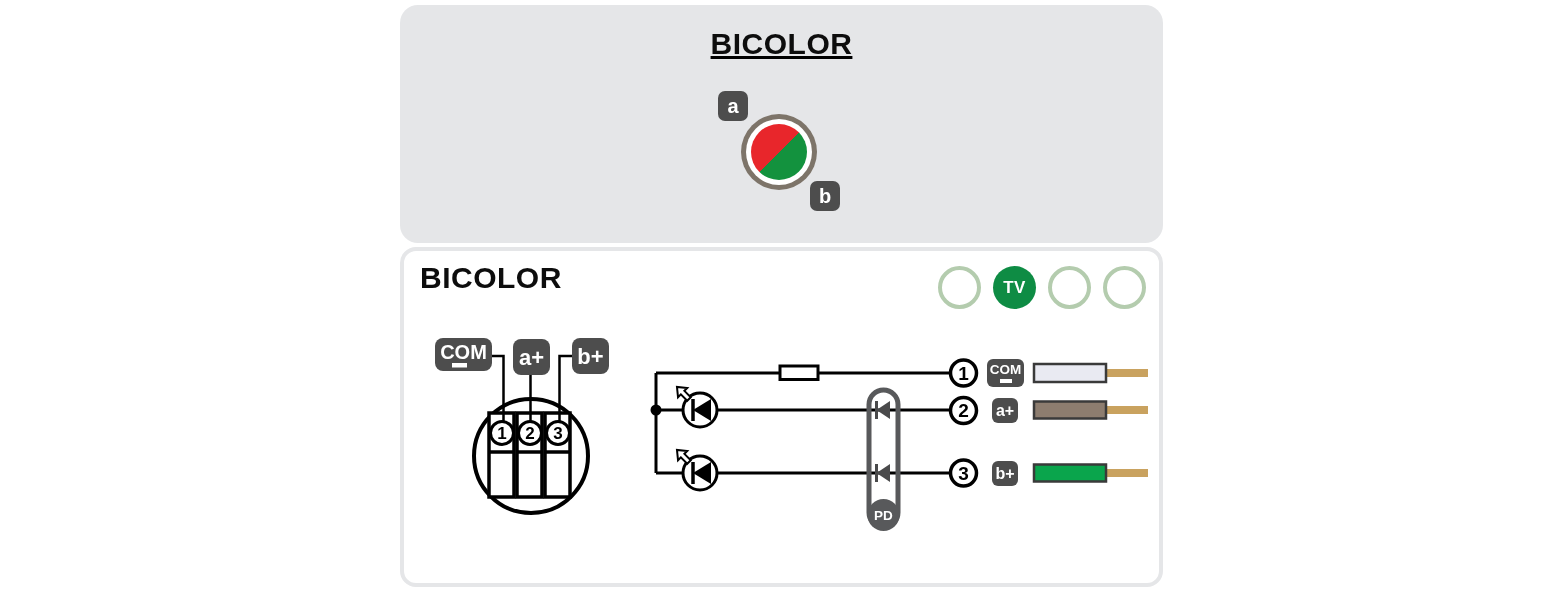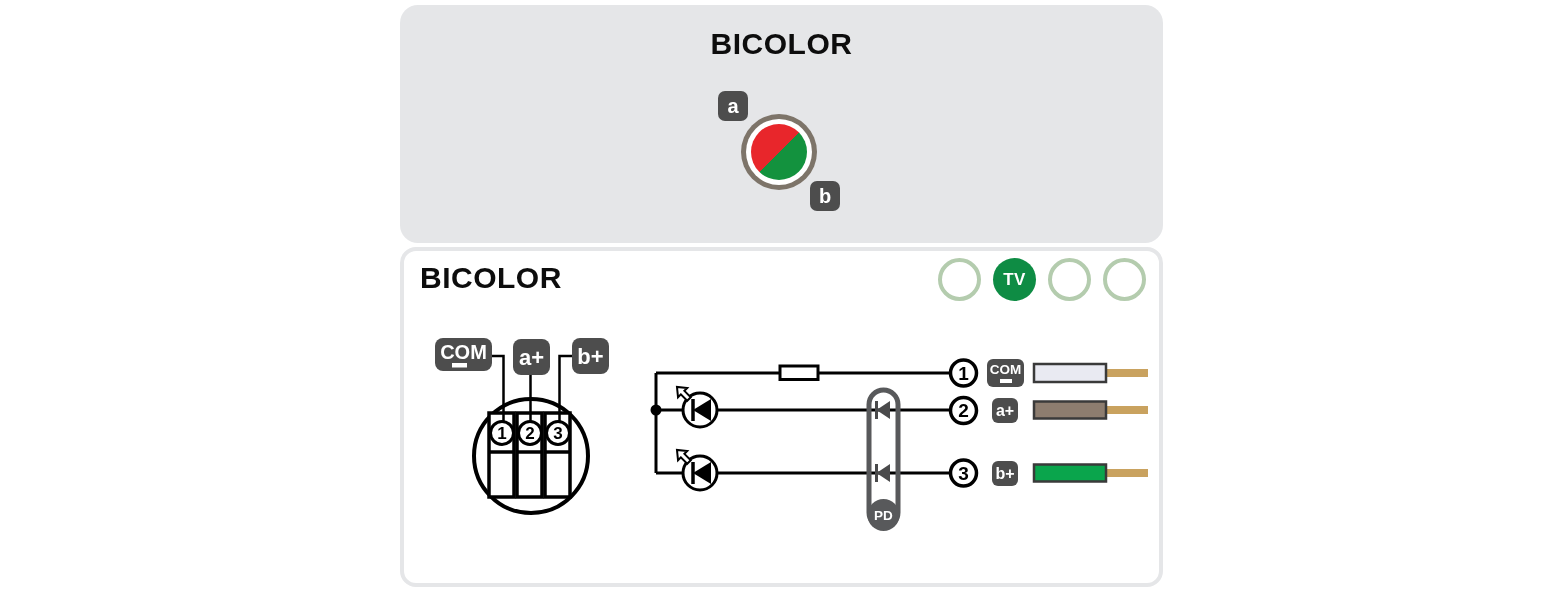--- a/index.html
+++ b/index.html
@@ -1,21 +1,21 @@
 <!DOCTYPE html>
 <html><head>
 <meta charset="utf-8">
 <style>
   * { box-sizing: border-box; }
   html,body { margin:0; padding:0; }
   body {
     width:1559px; height:595px; background:#ffffff; position:relative;
     font-family:"Liberation Sans", sans-serif; overflow:hidden;
   }
-  .card { position:absolute; left:400px; top:5px; width:763px; }
+  .card { position:absolute; left:400px; top:5px; width:763px;text-decoration:underline; }
 
   
   .top-panel {
     position:relative; width:763px; height:238px;
     background:#e5e6e8; border-radius:18px;
   }
   .top-title {
     text-align:center; padding-top:22px;
     font-size:30px; font-weight:700; letter-spacing:0.5px; color:#0d0d0d;
   }
@@ -39,21 +39,21 @@
 
   
   .bottom-panel {
     position:relative; margin-top:4px; width:763px; height:340px;
     background:#ffffff; border:4px solid #e5e6e8; border-radius:16px;
   }
   .bp-heading {
     position:absolute; left:16px; top:10px; line-height:1.1;
     font-size:30px; font-weight:700; letter-spacing:0.5px; color:#0d0d0d;
   }
-  .indicators { position:absolute; right:13px; top:7px; display:flex; gap:12px; }
+  .indicators { position:absolute; right:13px; top:15px; display:flex; gap:12px; }
   .indicator {
     width:43px; height:43px; border-radius:50%;
     border:4.5px solid #b4ccae; background:#ffffff;
     display:flex; align-items:center; justify-content:center;
   }
   .indicator.active {
     border:none; background:#0e8c44; color:#ffffff;
     font-weight:700; font-size:17px; letter-spacing:0.3px;
   }
   svg.diagram { position:absolute; left:0; top:0; }

